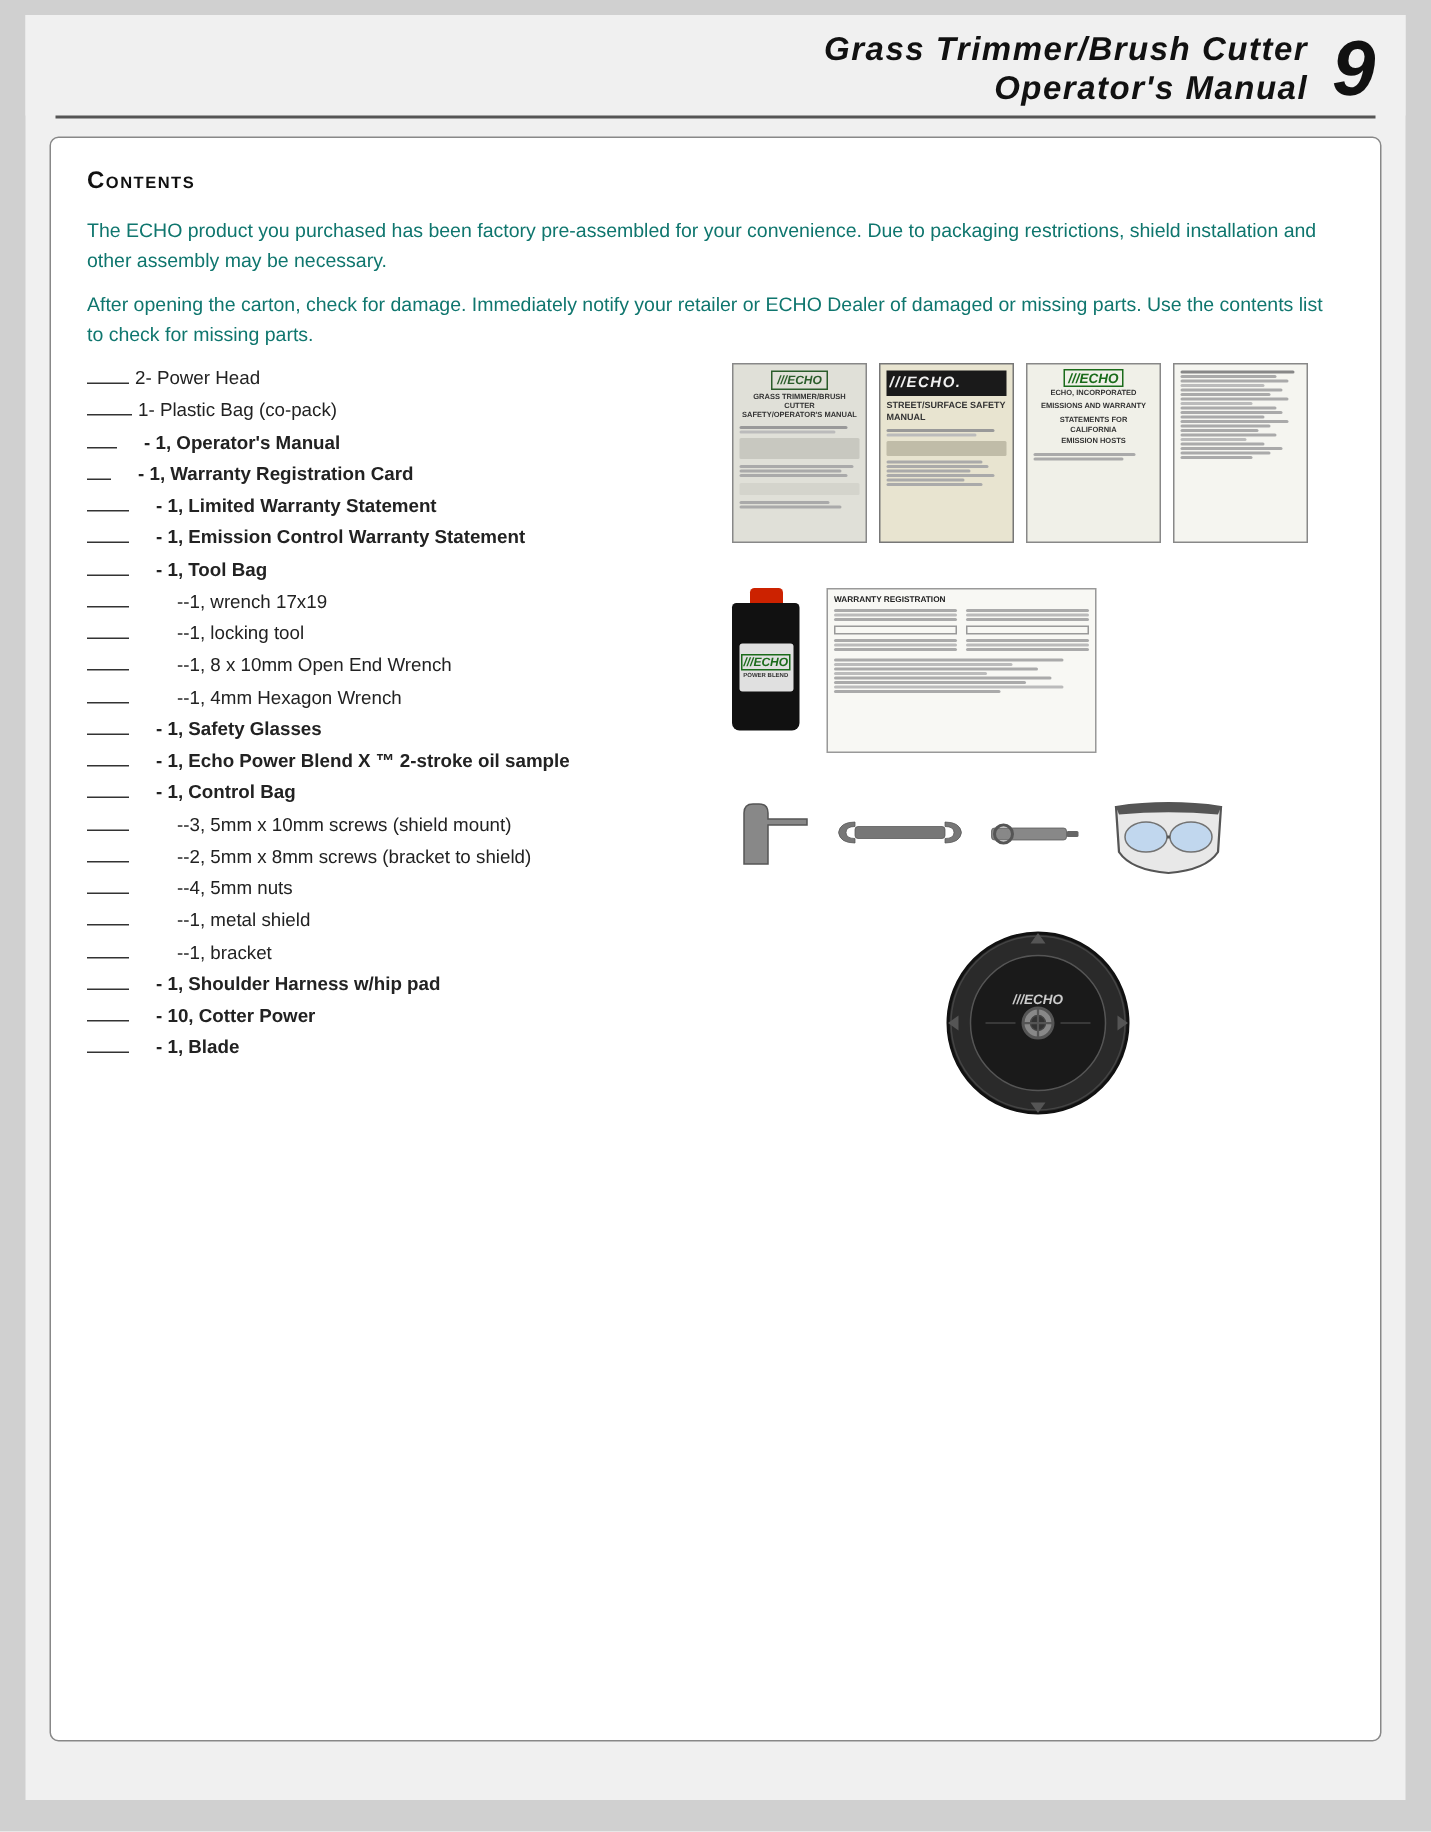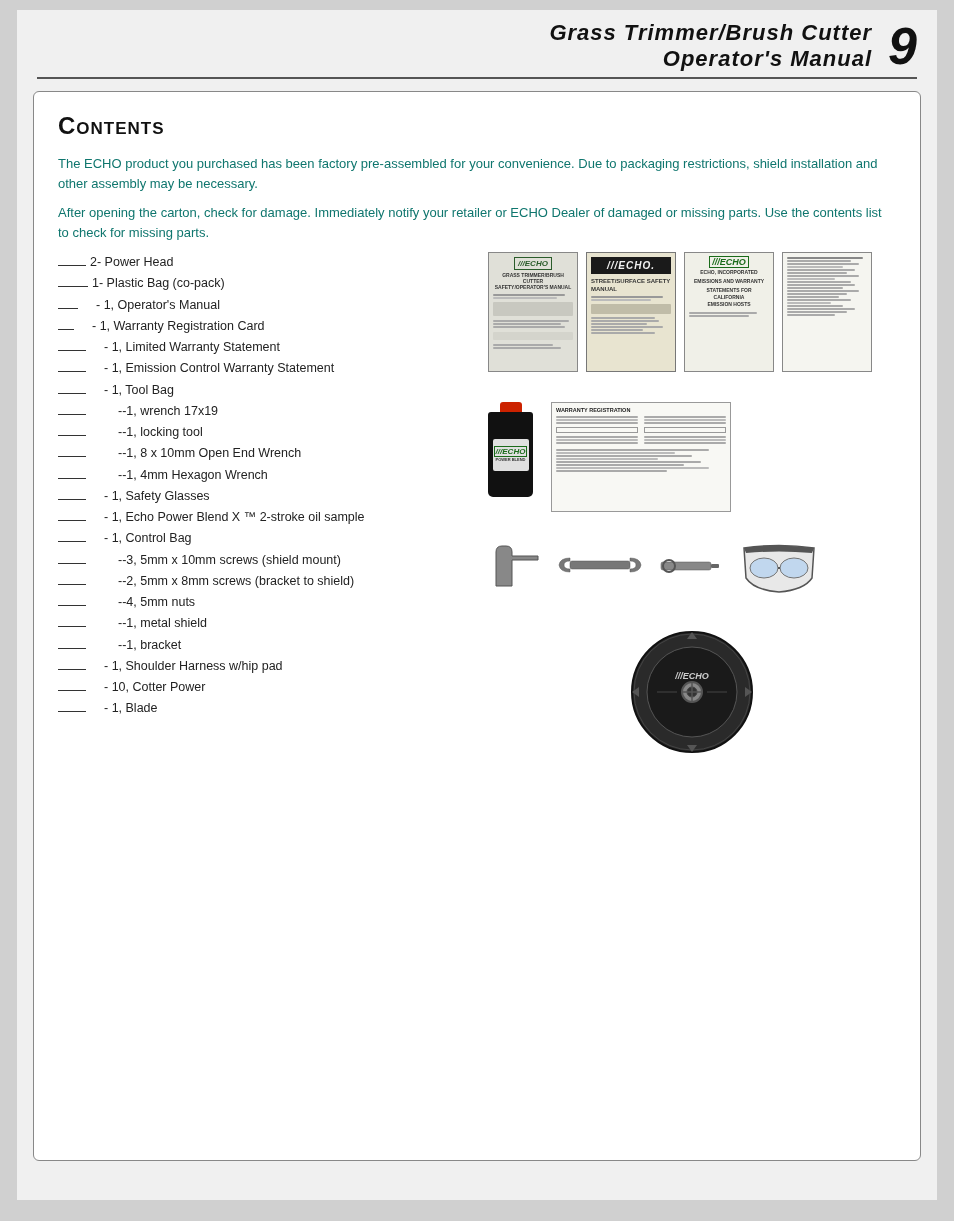--- a/index.html
+++ b/index.html
@@ -63,21 +63,21 @@
     }
     .main-content {
       background: #fff;
       border: 1.5px solid #888;
       border-radius: 6px;
       margin: 12px 16px;
       padding: 20px 24px;
       min-height: 1070px;
     }
     .section-title {
-      font-size: 24px;
+      font-size: 16px;
       font-weight: bold;
       letter-spacing: 1px;
       margin-bottom: 14px;
       color: #111;
     }
     .section-title .small-caps {
       font-variant: small-caps;
     }
     .intro-text {
       font-size: 13px;
@@ -114,20 +114,21 @@
     .item-check.short {
       width: 20px;
       min-width: 20px;
     }
     .item-label {
       font-size: 12.5px;
       color: #222;
     }
     .item-label.indent1 {
       padding-left: 14px;
+      font-weight: bold;
     }
     .item-label.indent2 {
       padding-left: 28px;
     }
     
     .images-area {
       flex: 1;
       display: flex;
       flex-direction: column;
       gap: 14px;
@@ -299,21 +300,21 @@
               <div style="height:2px;background:#aaa;border-radius:1px;width:95%;margin-top:3px;"></div>
               <div style="height:2px;background:#aaa;border-radius:1px;width:85%;"></div>
               <div style="height:2px;background:#aaa;border-radius:1px;width:90%;"></div>
               <div style="height:8px;background:#d4d4cc;border-radius:1px;width:100%;margin-top:3px;"></div>
               <div style="height:2px;background:#aaa;border-radius:1px;width:75%;margin-top:3px;"></div>
               <div style="height:2px;background:#aaa;border-radius:1px;width:85%;"></div>
             </div>
           </div>
 
           <div class="doc-image" style="background:#e8e4d0;border:1.5px solid #777;">
-            <div style="width:100%;background:#1a1a1a;padding:3px 2px;text-align:center;margin-bottom:3px;">
+            <div style="width:100%;background:#1a1a1a;padding:3px 2px;text-align:left;margin-bottom:3px;">
               <span style="font-size:10px;font-weight:bold;font-style:italic;color:#f0f0f0;letter-spacing:1px;">///ECHO.</span>
             </div>
             <div style="font-size:5.5px;text-align:left;color:#333;line-height:1.4;width:100%;margin-bottom:2px;">
               <div style="font-weight:bold;font-size:6px;">STREET/SURFACE SAFETY MANUAL</div>
             </div>
             <div style="width:100%;display:flex;flex-direction:column;gap:1px;">
               <div style="height:2px;background:#999;border-radius:1px;width:90%;"></div>
               <div style="height:2px;background:#bbb;border-radius:1px;width:75%;"></div>
               <div style="height:10px;background:#c0bca8;border-radius:1px;width:100%;margin-top:2px;"></div>
               <div style="height:2px;background:#aaa;border-radius:1px;width:80%;margin-top:2px;"></div>

